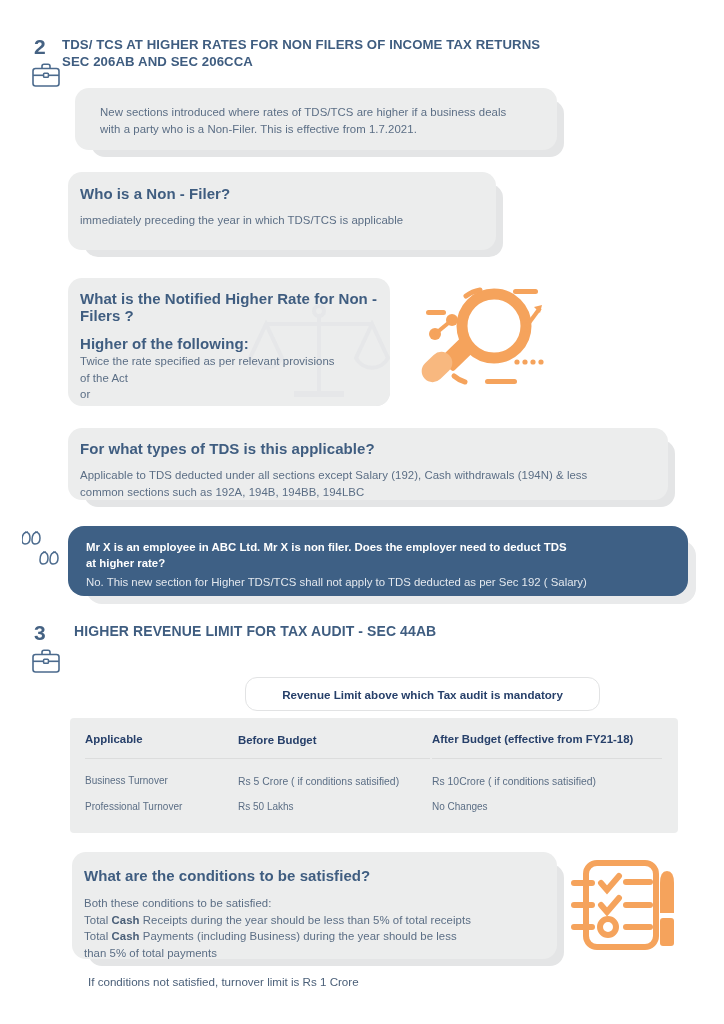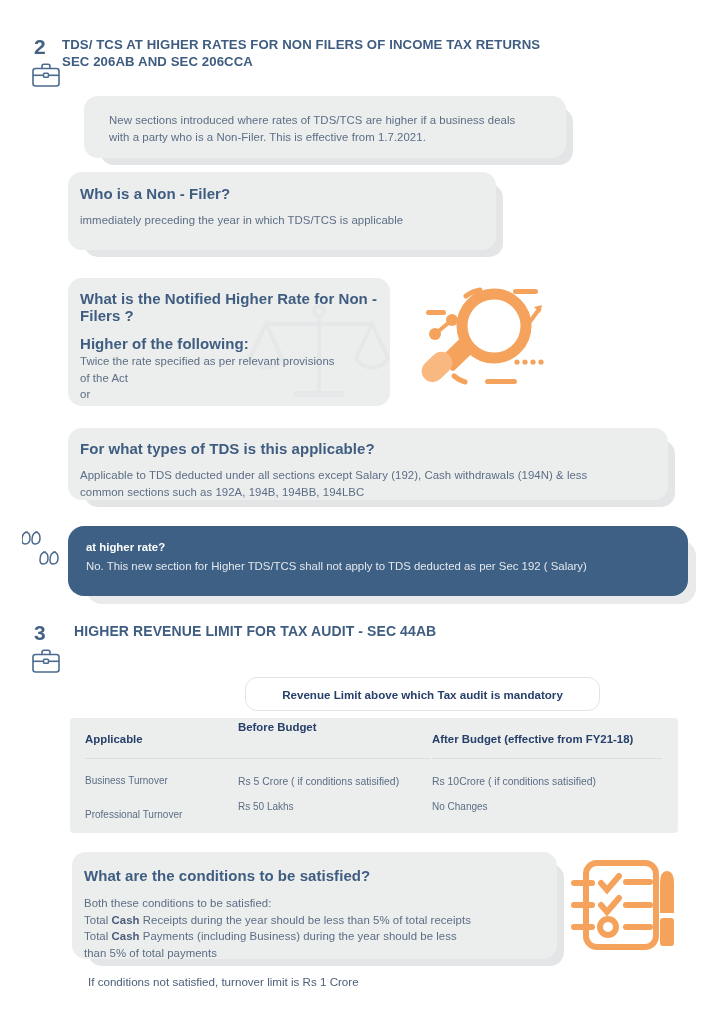--- a/index.html
+++ b/index.html
@@ -174,21 +174,21 @@
       <div class="sec-title">SEC 206AB AND SEC 206CCA</div>
     </div>
   </div>
   <svg class="briefcase" style="top:62px;" viewBox="0 0 30 26">
     <rect x="2" y="6.5" width="26" height="17.5" rx="2.5" fill="none" stroke="#4b6a8d" stroke-width="1.6"></rect>
     <path d="M11 6.5 v-2.2 a2 2 0 0 1 2-2 h4 a2 2 0 0 1 2 2 v2.2" fill="none" stroke="#4b6a8d" stroke-width="1.6"></path>
     <line x1="2" y1="13.3" x2="28" y2="13.3" stroke="#4b6a8d" stroke-width="1.6"></line>
     <rect x="12.6" y="11.3" width="4.8" height="4" rx="0.8" fill="#ffffff" stroke="#4b6a8d" stroke-width="1.5"></rect>
   </svg>
 
-  <div class="card shadowed" style="left:84px; top:88px; width:482px; height:62px;margin-top:8px;">
+  <div class="card shadowed" style="left:75px; top:88px; width:482px; height:62px;">
     <div class="body-txt" style="position:absolute; left:25px; top:16px;">
       <div>New sections introduced where rates of TDS/TCS are higher if a business deals</div>
       <div>with a party who is a Non-Filer. This is effective from 1.7.2021.</div>
     </div>
   </div>
 
   <div class="card shadowed" style="left:68px; top:172px; width:428px; height:78px;">
     <div style="position:absolute; left:12px; top:13px;">
       <div class="q-title">Who is a Non - Filer?</div>
       <div class="body-txt" style="margin-top:10px;">
@@ -261,20 +261,21 @@
   <svg class="quotes" style="left:22px; top:528px;" viewBox="0 0 42 44">
     <g fill="none" stroke="#4b6a8d" stroke-width="1.5">
       <path d="M3 4 q5 0 5 6 q0 6 -5 6 q-3 0 -3 -4 q0 -8 6 -8"></path>
       <path d="M13 4 q5 0 5 6 q0 6 -5 6 q-3 0 -3 -4 q0 -8 6 -8"></path>
       <path d="M21 24 q5 0 5 6 q0 6 -5 6 q-3 0 -3 -4 q0 -8 6 -8"></path>
       <path d="M31 24 q5 0 5 6 q0 6 -5 6 q-3 0 -3 -4 q0 -8 6 -8"></path>
     </g>
   </svg>
   <div class="navy" style="left:68px; top:526px; width:620px; height:70px;">
     <div style="position:absolute; left:18px; top:13px;">
+      <div class="navy-q">Mr X is an employee in ABC Ltd. Mr X is non filer. Does the employer need to deduct TDS</div>
       <div class="navy-q">at higher rate?</div>
       <div class="navy-a">No. This new section for Higher TDS/TCS shall not apply to TDS deducted as per Sec 192 ( Salary)</div>
     </div>
   </div>
 
   <div class="section-head" style="left:28px; top:622px;">
     <div class="sec-num" style="width:46px;">3</div>
     <div class="sec-title" style="font-size:14px;">HIGHER REVENUE LIMIT FOR TAX AUDIT  - SEC 44AB</div>
   </div>
   <svg class="briefcase" style="top:648px;" viewBox="0 0 30 26">
@@ -283,31 +284,31 @@
     <line x1="2" y1="13.3" x2="28" y2="13.3" stroke="#4b6a8d" stroke-width="1.6"></line>
     <rect x="12.6" y="11.3" width="4.8" height="4" rx="0.8" fill="#ffffff" stroke="#4b6a8d" stroke-width="1.5"></rect>
   </svg>
 
   <div class="tbl-banner" style="left:245px; top:677px; width:355px; height:34px;">
     <span>Revenue Limit above which Tax audit is mandatory</span>
   </div>
 
   <div class="tbl-box" style="left:70px; top:718px; width:608px; height:115px;">
     <div class="tbl-head" style="left:15px; top:15px;">Applicable</div>
-    <div class="tbl-head" style="left:168px; top:3px;text-align:right;">Before Budget</div>
+    <div class="tbl-head" style="left:168px; top:16px;text-align:right;">Before Budget</div>
     <div class="tbl-head" style="left:362px; top:15px;">After Budget (effective from FY21-18)</div>
 
     <div class="tbl-rule" style="left:15px; top:40px; width:345px;"></div>
     <div class="tbl-rule" style="left:362px; top:40px; width:230px;"></div>
 
     <div class="tbl-cell" style="left:15px; top:57px;">Business Turnover</div>
     <div class="tbl-cell small" style="left:168px; top:58px;">Rs 5 Crore ( if conditions satisified)</div>
     <div class="tbl-cell small" style="left:362px; top:58px;">Rs 10Crore  ( if conditions satisified)</div>
 
-    <div class="tbl-cell" style="left:15px; top:83px;margin-top:8px;">Professional Turnover</div>
+    <div class="tbl-cell" style="left:15px; top:83px;">Professional Turnover</div>
     <div class="tbl-cell" style="left:168px; top:83px;">Rs 50 Lakhs</div>
     <div class="tbl-cell" style="left:362px; top:83px;">No Changes</div>
   </div>
 
   <div class="card shadowed" style="left:72px; top:852px; width:485px; height:107px;">
     <div style="position:absolute; left:12px; top:15px;">
       <div class="q-title">What are the conditions to be satisfied?</div>
       <div class="body-txt" style="margin-top:11px;">
         <div>Both these conditions to be satisfied:</div>
         <div><span>Total </span><b>Cash</b><span> Receipts during the year should be less than 5% of total receipts</span></div>

